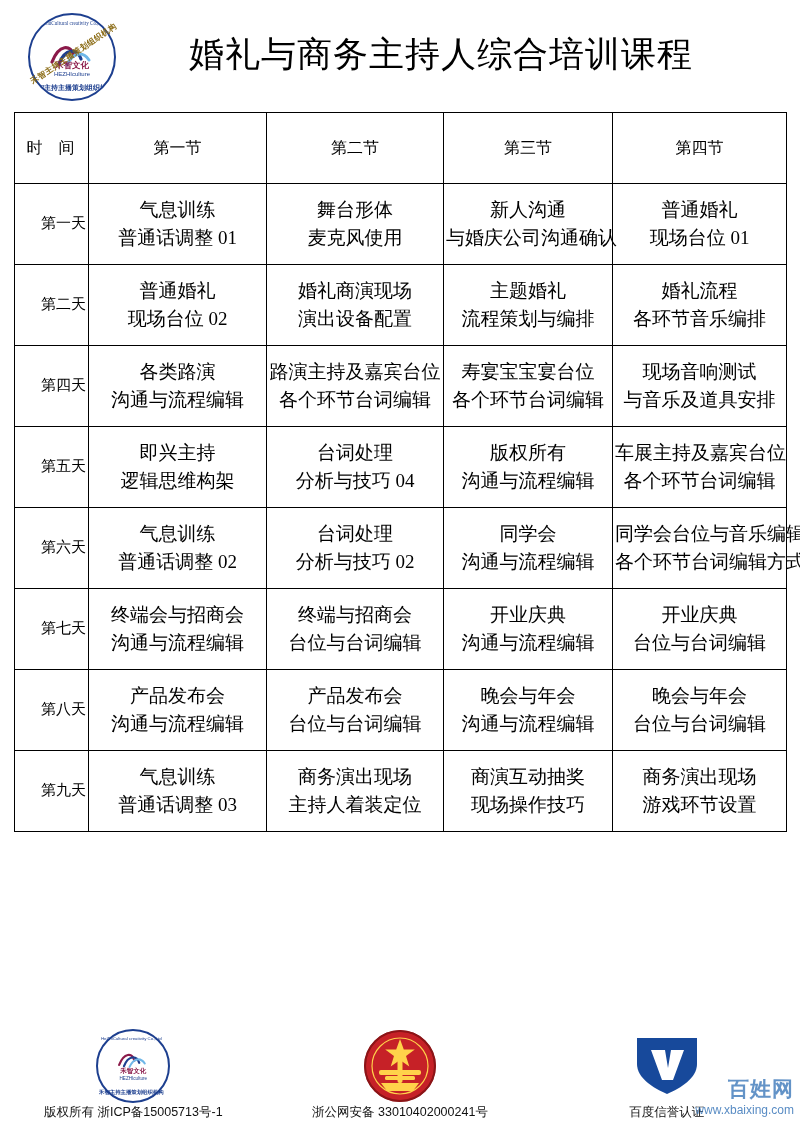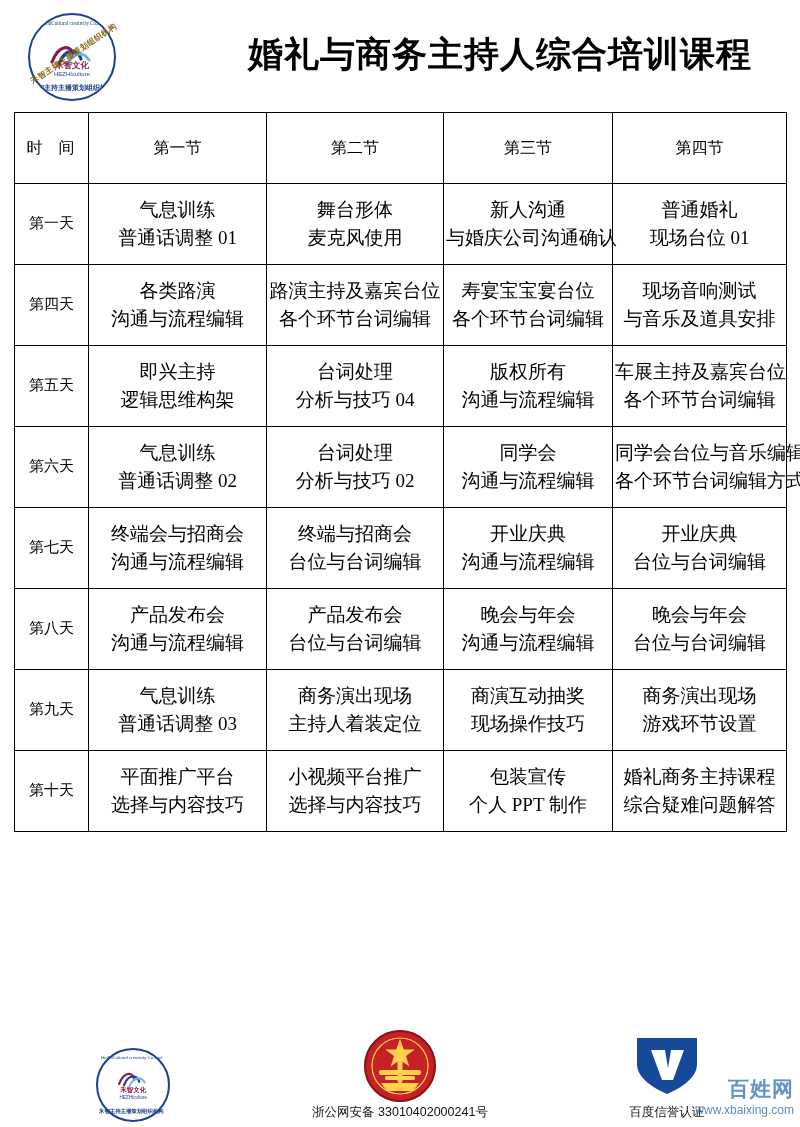--- a/index.html
+++ b/index.html
@@ -105,23 +105,23 @@
     font-size: 8px;
     color: #8a6a12;
     font-weight: bold;
     text-align: center;
     line-height: 70px;
     letter-spacing: 0.5px;
     pointer-events: none;
   }
   .title {
     flex: 1 1 auto;
-    text-align: right;
+    text-align: center;
     font-size: 35px;
-    font-weight: bold;
+    font-weight: normal;
     letter-spacing: 1px;
     color: #000000;
     padding-right: 30px;
     font-family: "Liberation Serif", "DejaVu Serif", serif;
   }
 
   
   .table-wrap {
     padding: 12px 14px 4px 14px;
   }
@@ -146,20 +146,21 @@
   }
   table.schedule thead th.col-time {
     letter-spacing: 6px;
     padding-left: 6px;
   }
   table.schedule tbody td {
     height: 72px;
   }
   table.schedule tbody td.day {
     font-size: 15px;
+    text-align: right;
   }
   .cell-line {
     display: block;
     white-space: nowrap;
   }
   col.c-time { width: 74px; }
   col.c-s1 { width: 178px; }
   col.c-s2 { width: 177px; }
   col.c-s3 { width: 169px; }
   col.c-s4 { width: 174px; }
@@ -328,20 +329,39 @@
           <td>
             <span class="cell-line">新人沟通</span>
             <span class="cell-line">与婚庆公司沟通确认</span>
           </td>
           <td>
             <span class="cell-line">普通婚礼</span>
             <span class="cell-line">现场台位 01</span>
           </td>
         </tr>
         <tr>
+          <td class="day">第二天</td>
+          <td>
+            <span class="cell-line">普通婚礼</span>
+            <span class="cell-line">现场台位 02</span>
+          </td>
+          <td>
+            <span class="cell-line">婚礼商演现场</span>
+            <span class="cell-line">演出设备配置</span>
+          </td>
+          <td>
+            <span class="cell-line">主题婚礼</span>
+            <span class="cell-line">流程策划与编排</span>
+          </td>
+          <td>
+            <span class="cell-line">婚礼流程</span>
+            <span class="cell-line">各环节音乐编排</span>
+          </td>
+        </tr>
+        <tr>
           <td class="day">第四天</td>
           <td>
             <span class="cell-line">各类路演</span>
             <span class="cell-line">沟通与流程编辑</span>
           </td>
           <td>
             <span class="cell-line">路演主持及嘉宾台位</span>
             <span class="cell-line">各个环节台词编辑</span>
           </td>
           <td>
@@ -439,39 +459,20 @@
             <span class="cell-line">商务演出现场</span>
             <span class="cell-line">主持人着装定位</span>
           </td>
           <td>
             <span class="cell-line">商演互动抽奖</span>
             <span class="cell-line">现场操作技巧</span>
           </td>
           <td>
             <span class="cell-line">商务演出现场</span>
             <span class="cell-line">游戏环节设置</span>
-          </td>
-        </tr>
-        <tr>
-          <td class="day">第十天</td>
-          <td>
-            <span class="cell-line">平面推广平台</span>
-            <span class="cell-line">选择与内容技巧</span>
-          </td>
-          <td>
-            <span class="cell-line">小视频平台推广</span>
-            <span class="cell-line">选择与内容技巧</span>
-          </td>
-          <td>
-            <span class="cell-line">包装宣传</span>
-            <span class="cell-line">个人 PPT 制作</span>
-          </td>
-          <td>
-            <span class="cell-line">婚礼商务主持课程</span>
-            <span class="cell-line">综合疑难问题解答</span>
           </td>
         </tr>
       </tbody>
     </table>
   </div>
 
   <div class="footer">
 
     <div class="footer-item">
       <div class="footer-badge">
@@ -482,20 +483,21 @@
               <path d="M3 20 C10 2, 22 2, 25 14" stroke="#8b1a4a" stroke-width="3.2" fill="none" stroke-linecap="round"></path>
               <path d="M10 22 C16 6, 28 6, 32 17" stroke="#1d3f8f" stroke-width="3.2" fill="none" stroke-linecap="round"></path>
               <path d="M18 23 C24 10, 34 9, 40 18" stroke="#6fb7e8" stroke-width="3" fill="none" stroke-linecap="round"></path>
             </svg>
           </div>
           <div class="mini-name">禾智文化</div>
           <div class="mini-sub">HEZHIculture</div>
           <div class="mini-ring-bottom">禾智主持主播策划组织机构</div>
         </div>
       </div>
+      <div class="footer-text">版权所有 浙ICP备15005713号-1</div>
     </div>
 
     <div class="footer-item">
       <div class="footer-badge">
         <div class="gov-badge">
           <svg width="74" height="74" viewBox="0 0 74 74" xmlns="http://www.w3.org/2000/svg">
             <circle cx="37" cy="37" r="35" fill="#c62127" stroke="#8c1417" stroke-width="1.5"></circle>
             <circle cx="37" cy="37" r="28" fill="#c62127" stroke="#ffd24a" stroke-width="1.2"></circle>
             <path d="M37 10 L40.8 20.5 L51.8 20.5 L43 27 L46.3 37.5 L37 31 L27.7 37.5 L31 27 L22.2 20.5 L33.2 20.5 Z" fill="#ffd24a"></path>
             <rect x="16" y="41" width="42" height="5" rx="2" fill="#ffd24a"></rect>

